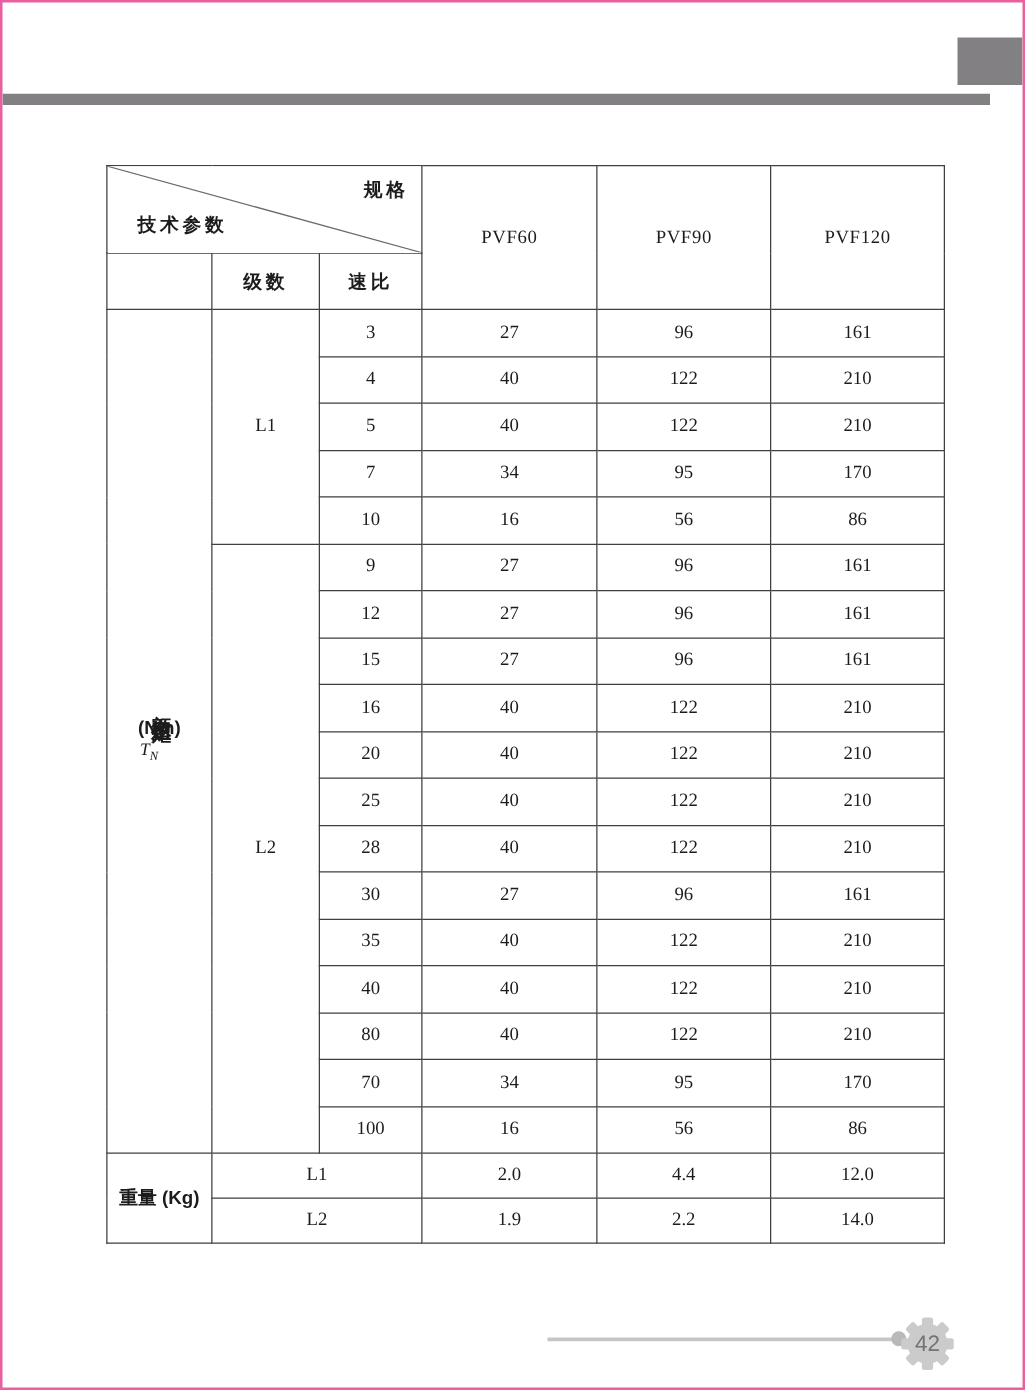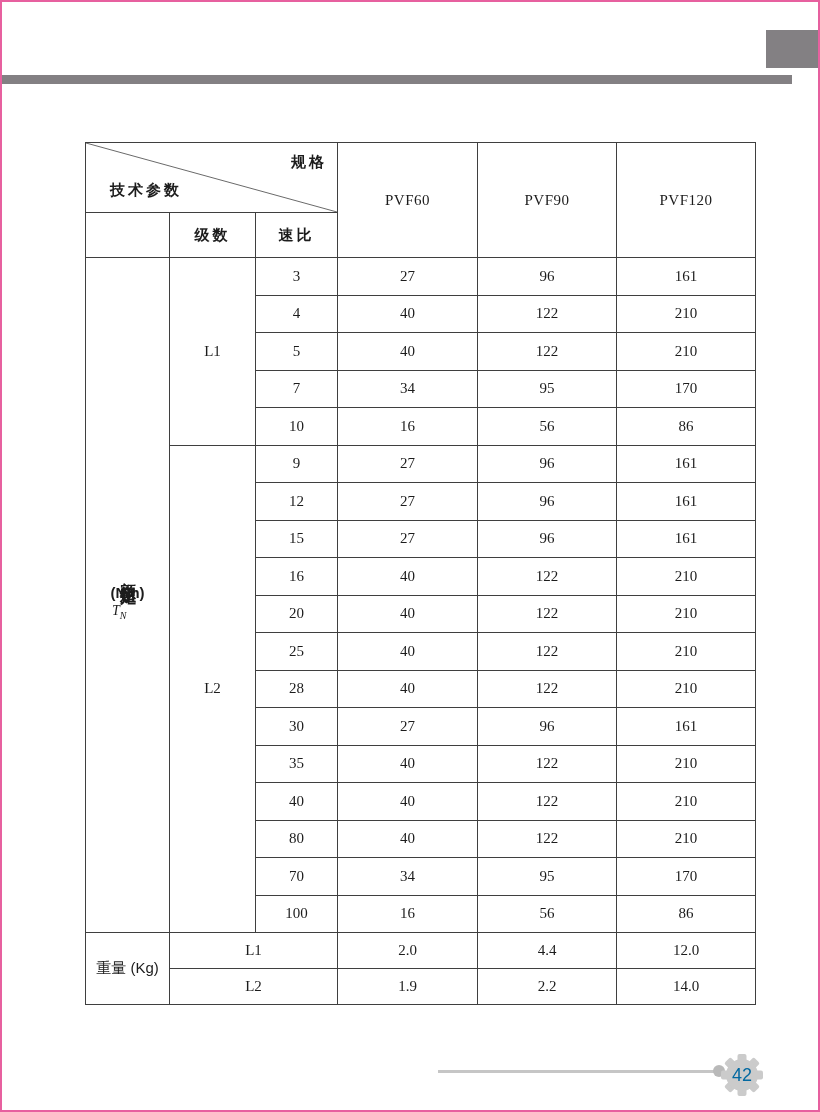--- a/index.html
+++ b/index.html
@@ -12,21 +12,21 @@
     overflow:hidden;
     font-family:"Liberation Serif","DejaVu Serif",serif;
     color:#1c1c1c;
   }
   
   .corner-block { position:absolute; left:764px; top:28px; width:52px; height:38px; background:#838083; }
   .header-bar   { position:absolute; left:0; top:73px; width:790px; height:9px; background:#838083; }
 
   
   table.spec {
-    position:absolute; left:83px; top:140px;
+    position:absolute; left:83px; top:130px;
     width:670px; border-collapse:collapse; table-layout:fixed;padding-left:16px;
   }
   table.spec td {
     border:1px solid #3f3f3f;
     text-align:center; vertical-align:middle;
     font-size:15px; padding:0; background:#ffffff;
   }
   tr.h1 { height:70px; }
   tr.h2 { height:45px; }
   tr.dr { height:37.5px; }
@@ -51,32 +51,32 @@
   .torque-wrap { display:flex; flex-direction:column; align-items:center; justify-content:center; gap:2px; }
   .torque-title {
     writing-mode:vertical-rl; text-orientation:upright;
     font-family:"Liberation Sans","DejaVu Sans",sans-serif;
     font-weight:bold; font-size:16px; letter-spacing:2px;
   }
   .torque-unit { font-weight:bold; font-size:15px; font-family:"Liberation Sans","DejaVu Sans",sans-serif; margin-top:4px; }
   .torque-sym  { font-style:italic; font-size:14px; align-self:flex-start; margin-left:26px;text-align:center; }
   .torque-sym sub { font-size:10px; }
 
-  .weight-label { font-family:"Liberation Sans","DejaVu Sans",sans-serif; font-weight:normal; font-size:15px; }
+  .weight-label { font-family:"Liberation Sans","DejaVu Sans",sans-serif; font-weight:bold; font-size:15px; }
 
   
   .footer-rule { position:absolute; left:436px; top:1068px; width:282px; height:3px; background:#c6c6c6; }
   .footer-dot  { position:absolute; left:711px; top:1063px; width:12px; height:12px; border-radius:50%; background:#b9b9b9; }
   .gear-wrap { position:absolute; left:717px; top:1050px; width:46px; height:46px; }
   .gear-wrap svg { display:block; }
   .page-num {
     position:absolute; left:0; top:0; width:46px; height:46px;
     display:flex; align-items:center; justify-content:center;
     font-family:"Liberation Sans","DejaVu Sans",sans-serif;
-    font-size:18px; color:#0369a1;
+    font-size:18px; color:#737373;
   }
 </style>
 </head>
 <body>
 
 <div id="page">
 
   <div class="corner-block"></div>
   <div class="header-bar"></div>
 

